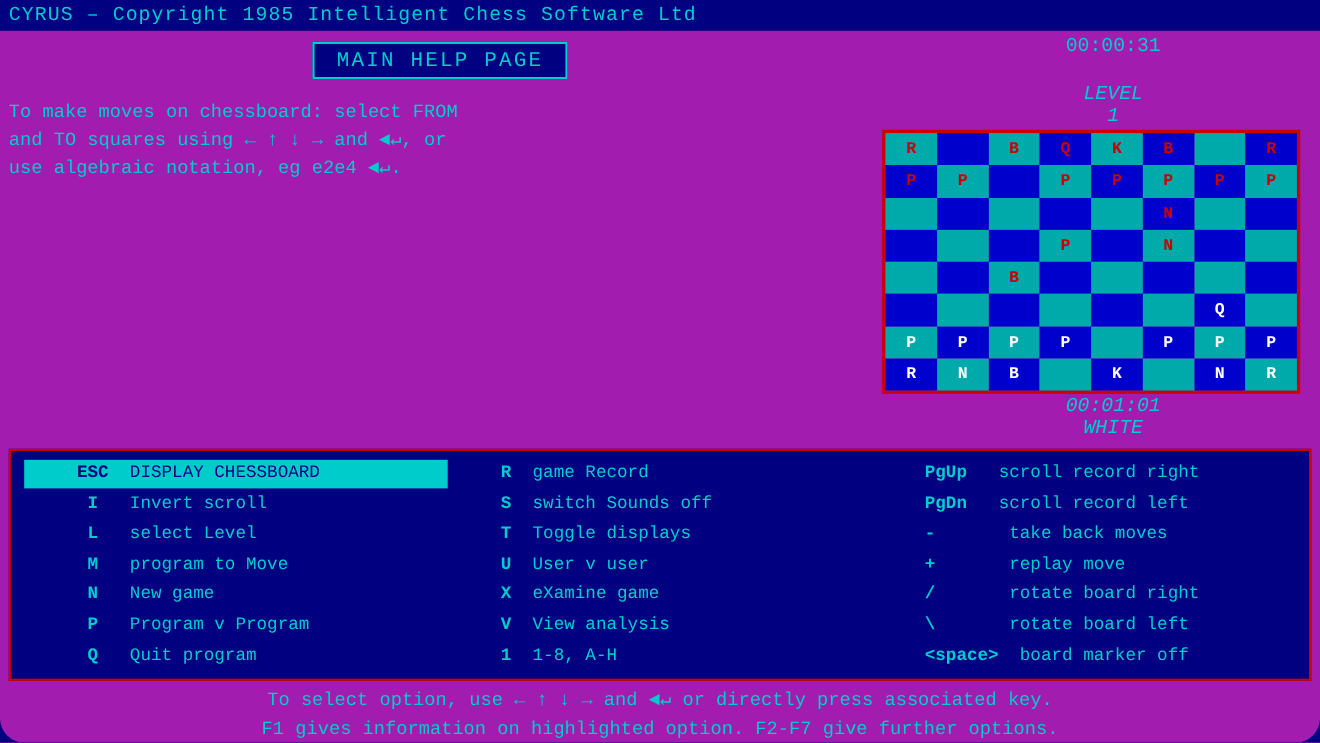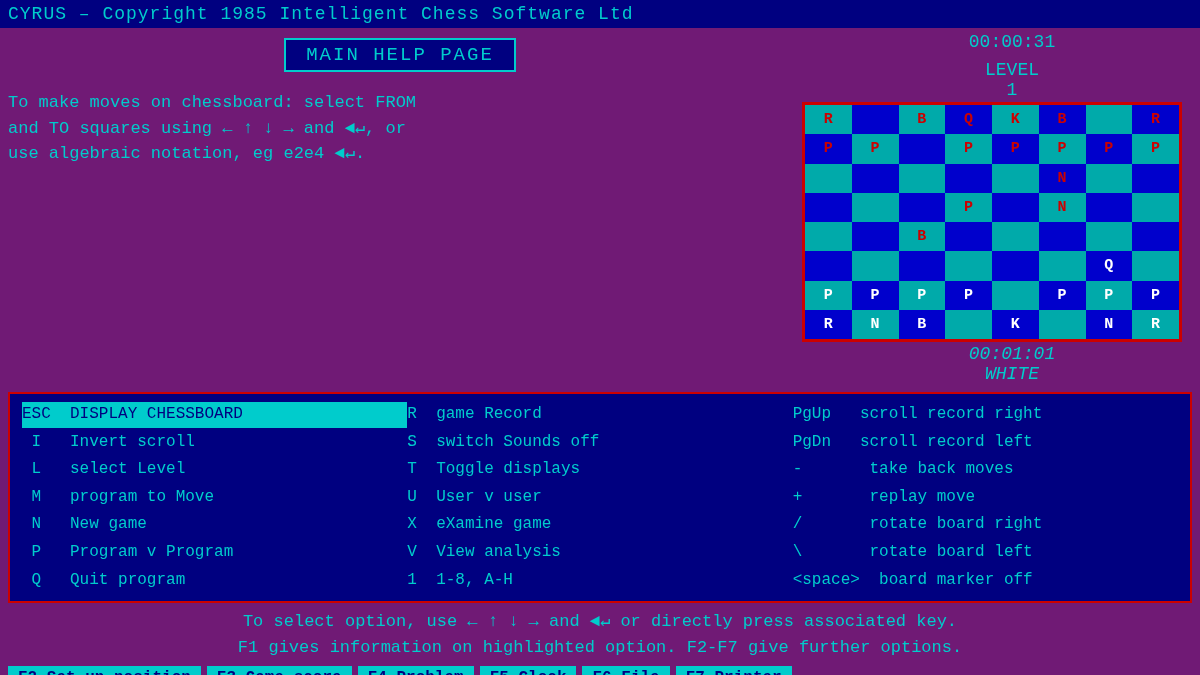--- a/index.html
+++ b/index.html
@@ -9,22 +9,23 @@
       height: 675px;
       overflow: hidden;
       font-family: 'Courier New', Courier, monospace;
       font-size: 18px;
       color: #00cccc;
     }
 
     #app {
       width: 1200px;
       height: 675px;
-      background: #701a75;
+      background: #a21caf;
       position: relative;
+      border-radius: 22px;
     }
 
     
     #title-bar {
       background: #000080;
       color: #00cccc;
       padding: 4px 8px;
       font-size: 18px;
       letter-spacing: 1px;
     }
@@ -133,21 +134,22 @@
 
     .menu-item {
       font-size: 16px;
       color: #00cccc;
       white-space: nowrap;
       line-height: 1.6;
     }
 
     .menu-item .key {
       color: #00cccc;
-      font-weight: normal;
+      font-weight: bold;
+      padding-left: 48px;
     }
 
     .menu-item.highlighted {
       background: #00cccc;
       color: #000080;
     }
 
     .menu-item.highlighted .key {
       color: #000080;
     }
@@ -176,24 +178,25 @@
       font-size: 16px;
       font-weight: bold;
       padding: 3px 10px;
       margin-right: 6px;
       border: none;
       cursor: pointer;
       white-space: nowrap;
     }
 
     #level-section {
-      margin-top: 0;
+      margin-top: 16px;
       text-align: center;
       font-size: 18px;
       padding-left: 40px;
+      font-style: italic;
     }
 
     #clock2-section {
       text-align: center;
       font-size: 18px;
       padding-left: 40px;
       margin-top: 2px;
       font-style: italic;
     }
   </style>

